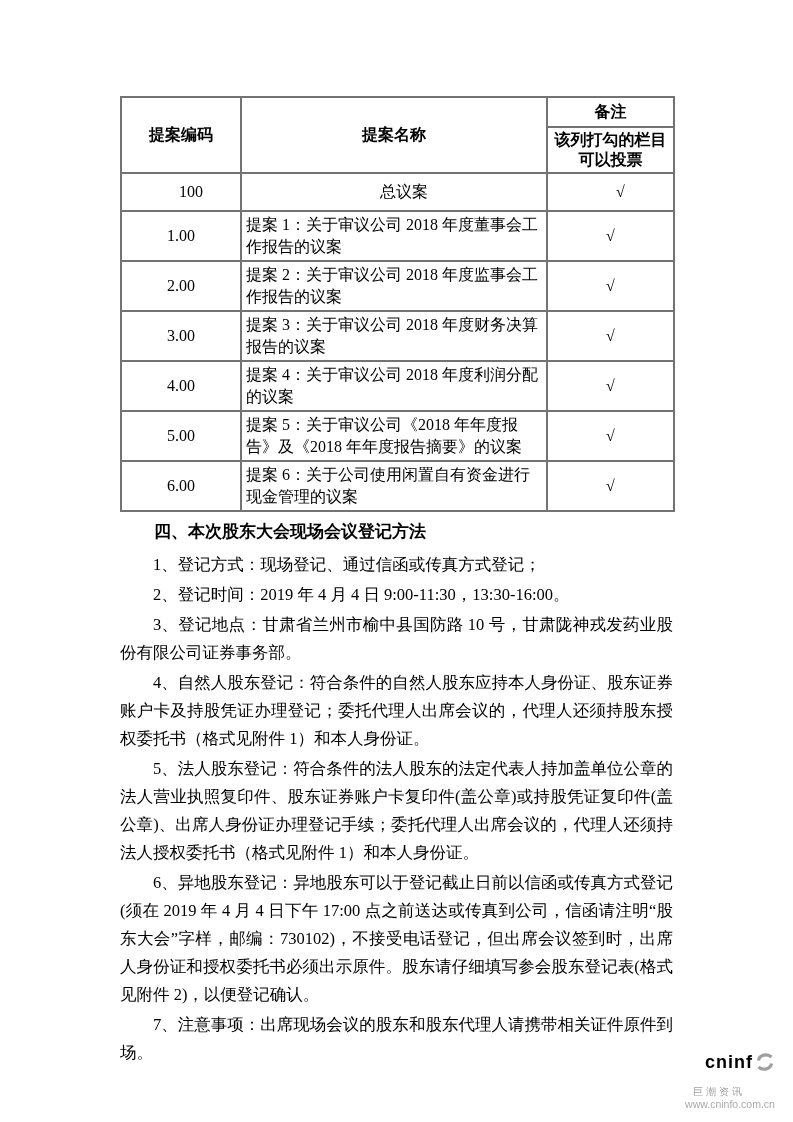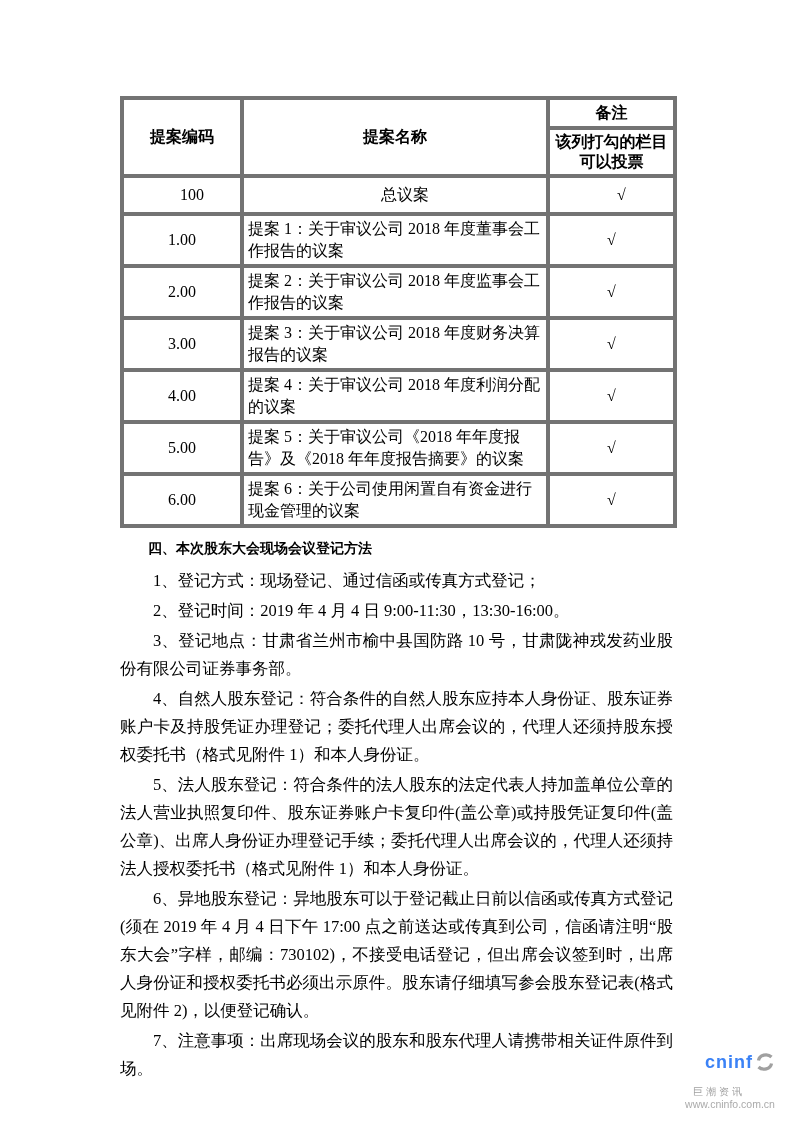--- a/index.html
+++ b/index.html
@@ -20,21 +20,21 @@
       width: 553px;
     }
     
     table.proposal-table {
       border-collapse: collapse;
       table-layout: fixed;
       width: 553px;
       border: 2px solid #000;
     }
     table.proposal-table td {
-      border: 4px solid #737373;
+      border: 2px solid #737373;
       font-size: 16px;
       vertical-align: middle;
       padding: 2px 4px;
       box-sizing: border-box;
     }
     td.hdr {
       font-family: "Liberation Sans", "DejaVu Sans", sans-serif;
       font-weight: bold;
       text-align: center;
       line-height: 20px;
@@ -45,21 +45,21 @@
     td.check-cell { text-align: center; font-size: 15px; }
     td.name-cell { text-align: left; padding-left: 8px; padding-right: 6px; line-height: 22px; }
     tr.row-first td { height: 38px; padding-left: 24px; }
     tr.row-first td.name-cell { text-align: center; }
     tr.row-std td { height: 44px; }
     
     .section-heading {
       margin: 9px 0 8px 0;
       font-family: "Liberation Sans", "DejaVu Sans", sans-serif;
       font-weight: bold;
-      font-size: 14px;
+      font-size: 17px;
       line-height: 22px;
       text-indent: 2em;
     }
     .para {
       margin: 0 0 2px 0;
       font-size: 16.5px;
       line-height: 28px;
       text-align: justify;
       text-indent: 2em;
     }
@@ -79,21 +79,21 @@
       display: flex;
       align-items: center;
       justify-content: flex-end;
       gap: 2px;
       padding-right: 10px;
     }
     .logo-brand {
       font-weight: bold;
       font-size: 18px;
       letter-spacing: 1px;
-      color: #3b82f6;
+      color: #000000;
     }
     .logo-sub { font-size: 10px; letter-spacing: 3px; padding-right: 22px; margin-top: 14px; }
     .logo-url { font-size: 10.5px; color: #aaaaaa; margin-top: 0; }
   </style>
 </head>
 <body>
 
 <div class="page">
   <div class="doc">
 

